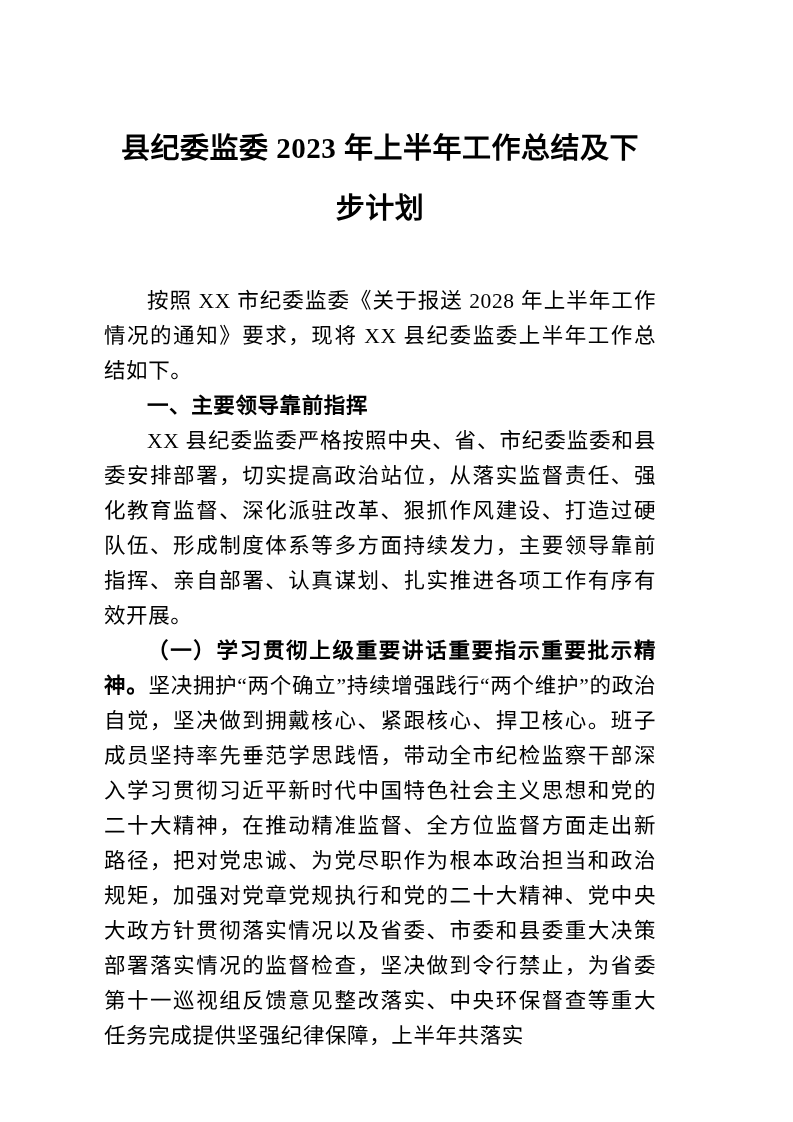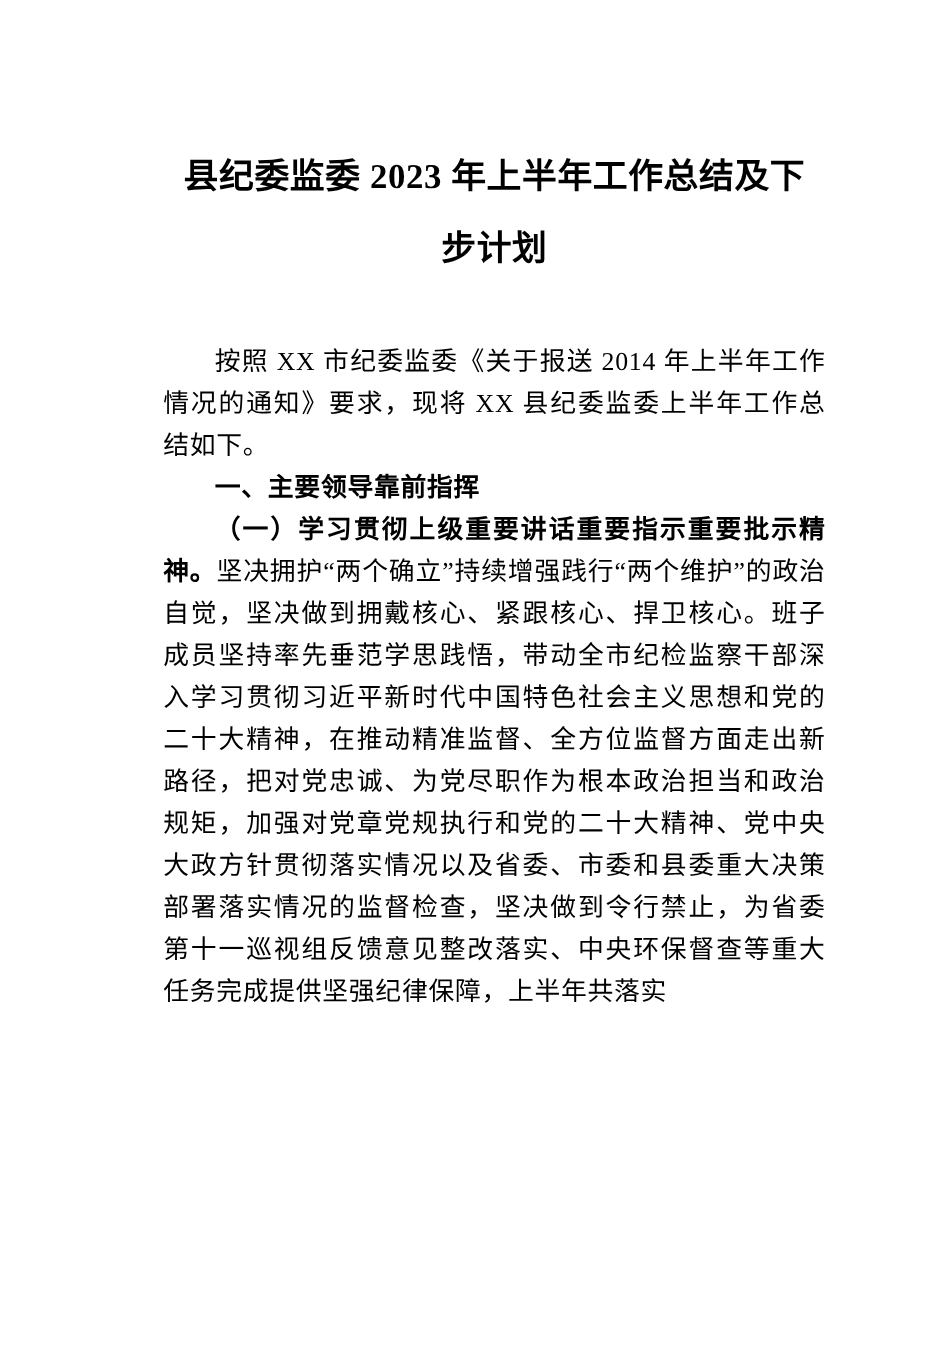--- a/index.html
+++ b/index.html
@@ -16,21 +16,21 @@
     background: #ffffff;
     overflow: hidden;
     box-sizing: border-box;
     font-family: "Liberation Serif", "DejaVu Serif", serif;
     color: #000000;
     -webkit-font-smoothing: antialiased;
   }
 
   .content {
     position: absolute;
-    left: 136px;
+    left: 104px;
     top: 118px;
     width: 552px;
   }
 
   
   .doc-title {
     font-family: "Liberation Serif", "DejaVu Serif", serif;
     font-size: 29px;
     font-weight: bold;
     line-height: 60px;
@@ -85,22 +85,23 @@
 
 <div class="page">
 
   <div class="content">
 
     <h1 class="doc-title">县纪委监委 2023 年上半年工作总结及下步计划</h1>
 
     <div class="gap-title"></div>
 
 
-    <p class="para indent">按照 XX 市纪委监委《关于报送 2014 年上半年工作情况的通知》要求，现将 XX 县纪委监委上半年工作总结如下。</p>
+    <p class="para indent">按照 XX 市纪委监委《关于报送 2028 年上半年工作情况的通知》要求，现将 XX 县纪委监委上半年工作总结如下。</p>
 
     <p class="section-heading">一、主要领导靠前指挥</p>
 
+    <p class="para indent">XX 县纪委监委严格按照中央、省、市纪委监委和县委安排部署，切实提高政治站位，从落实监督责任、强化教育监督、深化派驻改革、狠抓作风建设、打造过硬队伍、形成制度体系等多方面持续发力，主要领导靠前指挥、亲自部署、认真谋划、扎实推进各项工作有序有效开展。</p>
 
     <p class="para indent"><span class="lead-bold">（一）学习贯彻上级重要讲话重要指示重要批示精神。</span><span>坚决拥护“两个确立”持续增强践行“两个维护”的政治自觉，坚决做到拥戴核心、紧跟核心、捍卫核心。班子成员坚持率先垂范学思践悟，带动全市纪检监察干部深入学习贯彻习近平新时代中国特色社会主义思想和党的二十大精神，在推动精准监督、全方位监督方面走出新路径，把对党忠诚、为党尽职作为根本政治担当和政治规矩，加强对党章党规执行和党的二十大精神、党中央大政方针贯彻落实情况以及省委、市委和县委重大决策部署落实情况的监督检查，坚决做到令行禁止，为省委第十一巡视组反馈意见整改落实、中央环保督查等重大任务完成提供坚强纪律保障，上半年共落实</span></p>
 
   </div>
 
 </div>
 
 </body></html>

